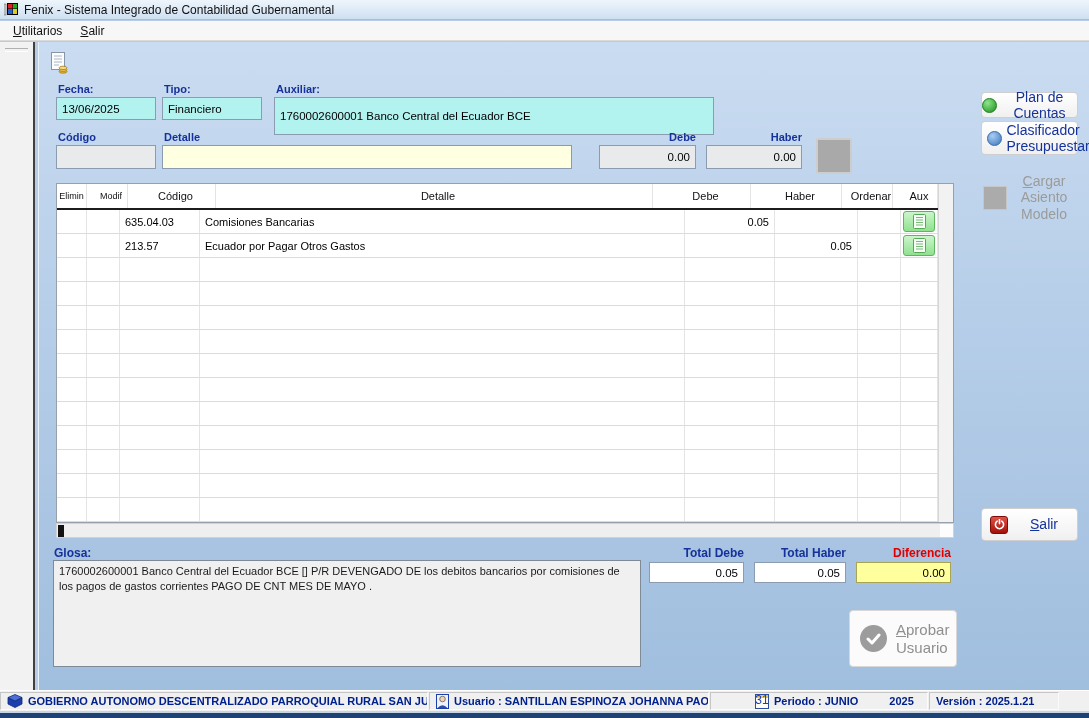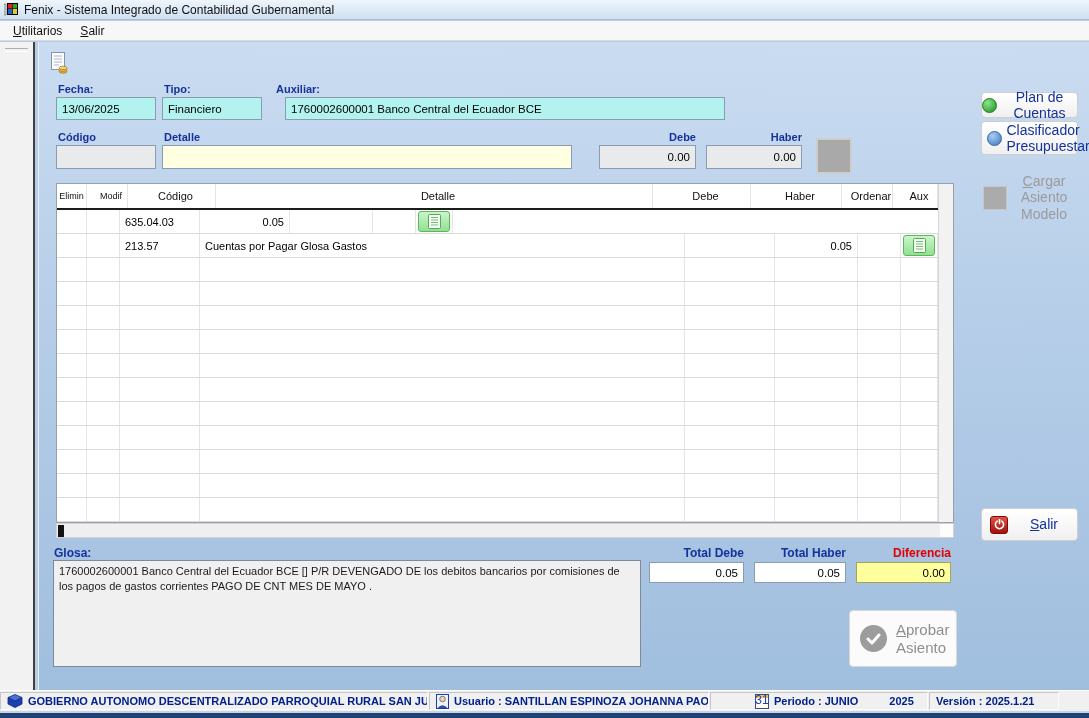--- a/index.html
+++ b/index.html
@@ -188,21 +188,21 @@
         </svg>
       </span>
 
       <span class="flabel" style="left:19px;top:41px;">Fecha:</span>
       <div class="field cyan" style="left:17px;top:55px;width:100px;height:23px;">13/06/2025</div>
 
       <span class="flabel" style="left:125px;top:41px;">Tipo:</span>
       <div class="field cyan" style="left:123px;top:55px;width:100px;height:23px;">Financiero</div>
 
       <span class="flabel" style="left:237px;top:41px;">Auxiliar:</span>
-      <div class="field cyan" style="left:246px;top:55px;width:440px;height:23px;">1760002600001  Banco Central del Ecuador BCE</div>
+      <div class="field cyan" style="left:235px;top:55px;width:440px;height:38px;">1760002600001  Banco Central del Ecuador BCE</div>
 
       <span class="flabel" style="left:19px;top:89px;">Código</span>
       <div class="field graybox" style="left:17px;top:103px;width:100px;height:24px;"></div>
 
       <span class="flabel" style="left:125px;top:89px;">Detalle</span>
       <div class="field cream" style="left:123px;top:103px;width:410px;height:24px;"></div>
 
       <span class="flabel" style="left:560px;top:89px;width:97px;text-align:right;">Debe</span>
       <div class="field graybox num" style="left:560px;top:103px;width:97px;height:24px;">0.00</div>
 
@@ -221,40 +221,41 @@
               <div class="th c-debe">Debe</div>
               <div class="th c-haber">Haber</div>
               <div class="th c-ordenar">Ordenar</div>
               <div class="th c-aux">Aux</div>
             </div>
           <div>
               <div class="tr">
                 <div class="td c-elimin"></div>
                 <div class="td c-modif"></div>
                 <div class="td c-codigo">635.04.03</div>
+                <div class="td c-detalle">Comisiones Bancarias</div>
                 <div class="td c-debe">0.05</div>
                 <div class="td c-haber"></div>
                 <div class="td c-ordenar"></div>
                 <div class="td c-aux">
                   <span class="aux-btn">
                     <svg width="13" height="15" viewBox="0 0 13 15">
                       <rect x="0.5" y="0.5" width="12" height="14" rx="1" fill="#f6fff6" stroke="#57a857"></rect>
                       <line x1="3" y1="3.5" x2="10" y2="3.5" stroke="#79b879"></line>
                       <line x1="3" y1="6" x2="10" y2="6" stroke="#79b879"></line>
                       <line x1="3" y1="8.5" x2="10" y2="8.5" stroke="#79b879"></line>
                       <line x1="3" y1="11" x2="10" y2="11" stroke="#79b879"></line>
                     </svg>
                   </span>
                 </div>
               </div>
               <div class="tr">
                 <div class="td c-elimin"></div>
                 <div class="td c-modif"></div>
                 <div class="td c-codigo">213.57</div>
-                <div class="td c-detalle">Cuentas por Pagar Glosa Gastos</div>
+                <div class="td c-detalle">Ecuador por Pagar Otros Gastos</div>
                 <div class="td c-debe"></div>
                 <div class="td c-haber">0.05</div>
                 <div class="td c-ordenar"></div>
                 <div class="td c-aux">
                   <span class="aux-btn">
                     <svg width="13" height="15" viewBox="0 0 13 15">
                       <rect x="0.5" y="0.5" width="12" height="14" rx="1" fill="#f6fff6" stroke="#57a857"></rect>
                       <line x1="3" y1="3.5" x2="10" y2="3.5" stroke="#79b879"></line>
                       <line x1="3" y1="6" x2="10" y2="6" stroke="#79b879"></line>
                       <line x1="3" y1="8.5" x2="10" y2="8.5" stroke="#79b879"></line>
@@ -396,21 +397,21 @@
       <div class="field num tfield dif-field" style="left:817px;width:95px;">0.00</div>
 
       <div class="approve">
         <span class="check-circle">
           <svg width="15" height="12" viewBox="0 0 15 12">
             <polyline points="2,6 6,10 13,2" fill="none" stroke="#ffffff" stroke-width="3" stroke-linecap="round" stroke-linejoin="round"></polyline>
           </svg>
         </span>
         <span class="approve-text">
           <span style="display:block;"><u>A</u>probar</span>
-          <span style="display:block;">Asiento</span>
+          <span style="display:block;">Usuario</span>
         </span>
       </div>
 
       <div class="side-btn" style="top:50px;height:26px;">
         <span class="sphere green"></span>
         <span>Plan de Cuentas</span>
       </div>
       <div class="side-btn" style="top:79px;height:34px;">
         <span class="sphere blue"></span>
         <span style="width:66px;">Clasificador Presupuestario</span>

